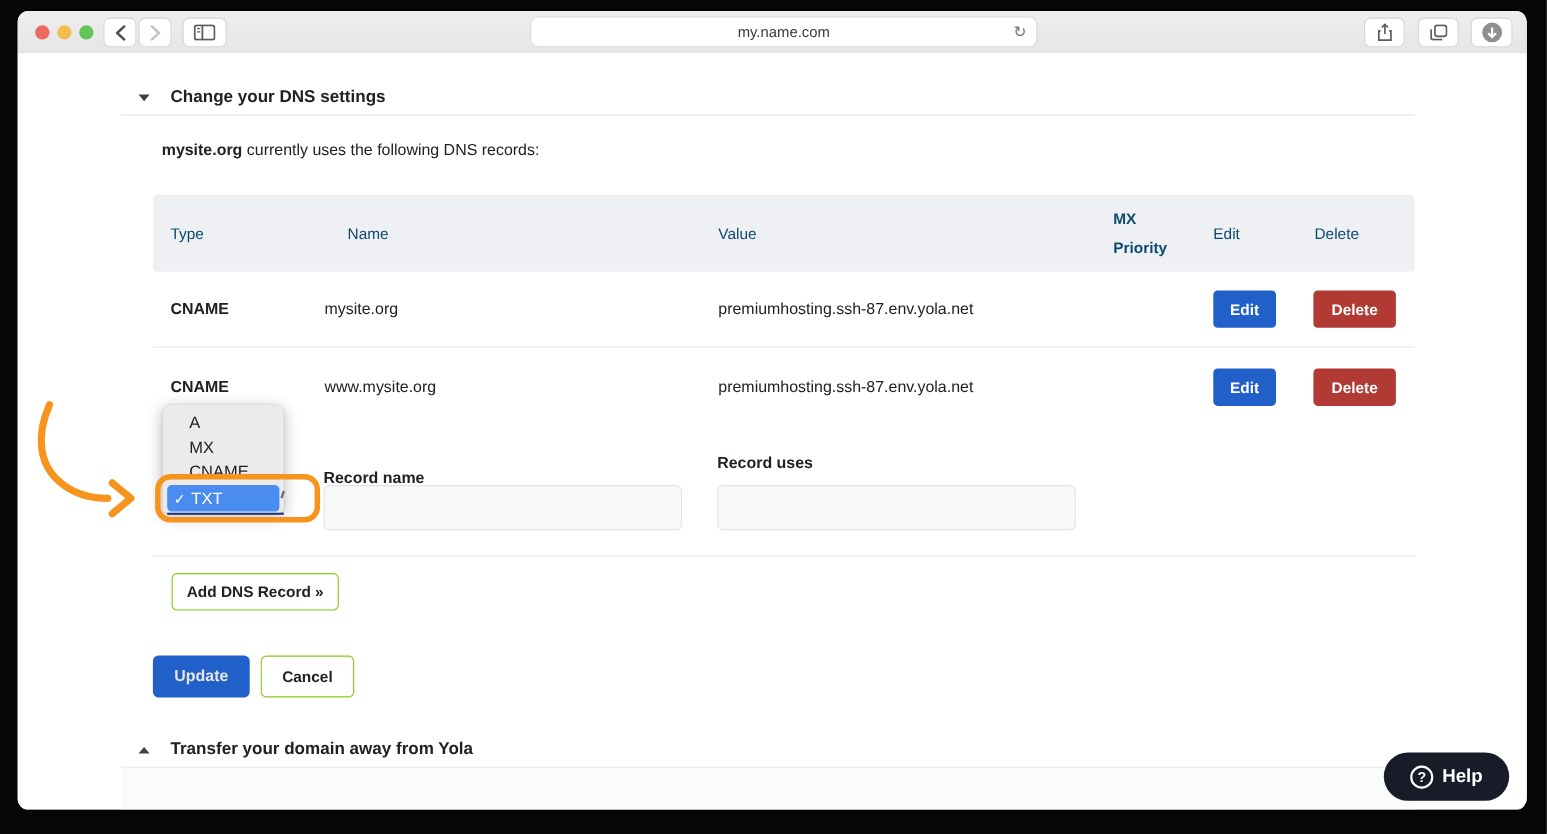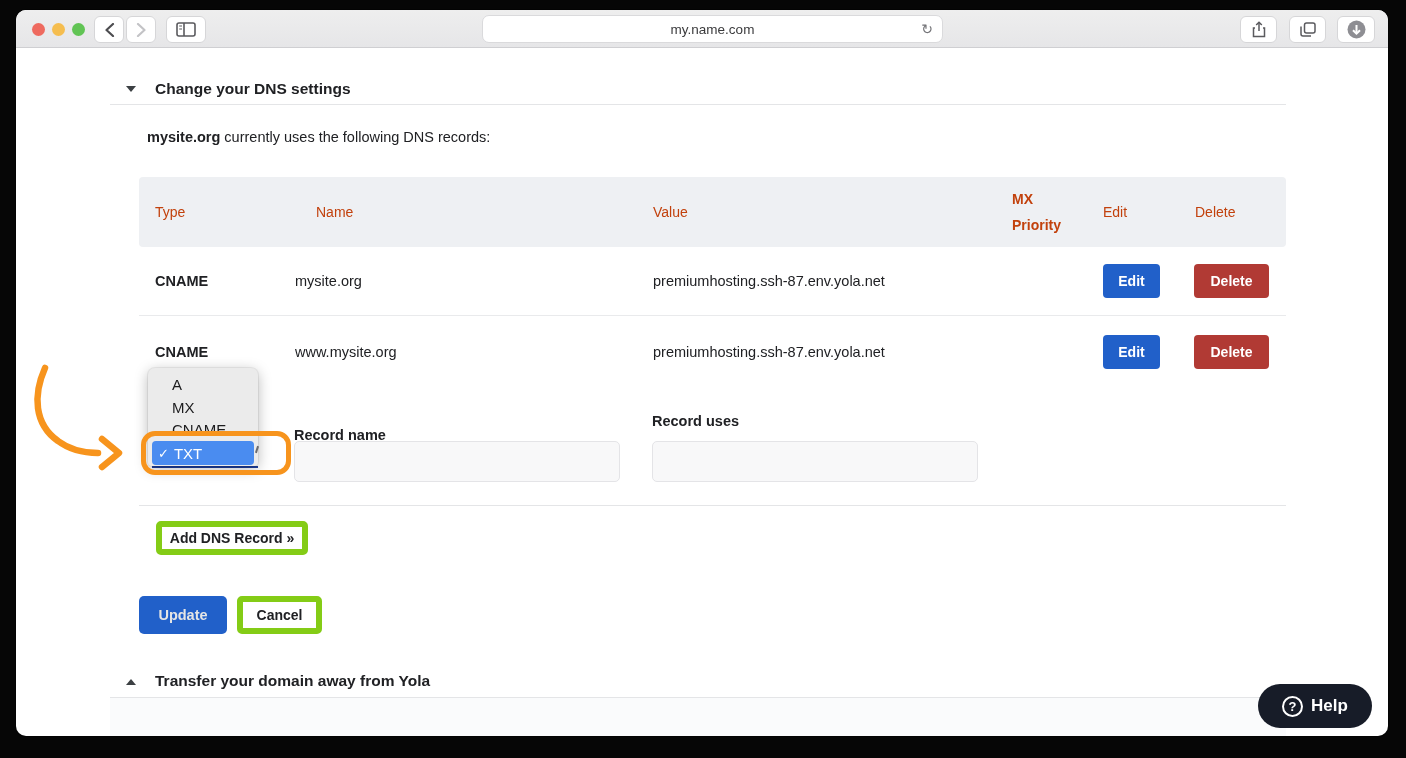--- a/index.html
+++ b/index.html
@@ -31,54 +31,54 @@
   .tbtn svg { display: block; }
   .urlbar {
     position: absolute; left: 466px; top: 5px; width: 461px; height: 28px;
     background: #ffffff; border: 1px solid #dadadc; border-radius: 7px;
     display: flex; align-items: center; justify-content: center;
     font-size: 13.5px; color: #3a3a3c;
   }
   .refresh { position: absolute; right: 9px; top: 5px; font-size: 14px; color: #737377; }
 
   
-  .content { position: absolute; left: 0; top: 38px; width: 100%; height: 688px; background: #ffffff; border-radius: 20px; }
+  .content { position: absolute; left: 0; top: 38px; width: 100%; height: 688px; background: #ffffff; }
   .abs { position: absolute; }
 
   .tri-down { width: 0; height: 0; border-left: 5px solid transparent; border-right: 5px solid transparent; border-top: 6px solid #3c4043; }
   .tri-up   { width: 0; height: 0; border-left: 5px solid transparent; border-right: 5px solid transparent; border-bottom: 6px solid #3c4043; }
 
   .section-title { font-size: 15.5px; font-weight: bold; color: #202124; }
   .divider { height: 1px; background: #e4e5e7; }
 
   .intro { font-size: 14.5px; color: #202124; }
   .intro b { font-weight: bold; }
 
   .thead {
     background: #eef0f3; border-radius: 4px;
-    font-size: 14px; color: #c2410c;
+    font-size: 14px; color: #0c4a6e;
   }
   .cell { position: absolute; top: 50%; transform: translateY(-50%); white-space: nowrap; }
   .mxcell { white-space: normal; line-height: 26px; width: 72px; }
   .trow { font-size: 14.5px; color: #202124; }
   .trow .type { font-weight: bold; }
 
   .btn { border: none; border-radius: 4px; font-family: "Liberation Sans", sans-serif; font-weight: bold; font-size: 14px; cursor: pointer; }
   .btn-edit   { background: #2160c9; color: #ffffff; width: 57px; height: 34px; }
   .btn-delete { background: #b13a34; color: #ffffff; width: 75px; height: 34px; }
 
   .field-label { font-size: 14.5px; font-weight: bold; color: #202124; }
   .field-input {
     position: absolute; width: 326px; height: 41px;
     background: #f8f8f9; border: 1px solid #e4e4e7; border-radius: 5px;
     font-family: "Liberation Sans", sans-serif; font-size: 14px; padding: 0 10px; color: #202124;
   }
 
   .btn-outline {
-    background: #ffffff; border: 6px solid #84cc16; border-radius: 5px;
+    background: #ffffff; border: 1px solid #84cc16; border-radius: 5px;
     color: #202124; font-weight: bold; font-size: 14px; font-family: "Liberation Sans", sans-serif; cursor: pointer;
   }
   .btn-update { background: #2160c9; border: none; border-radius: 5px; color: #e5e5e5; font-weight: bold; font-size: 14.5px; font-family: "Liberation Sans", sans-serif; cursor: pointer; }
 
   
   .dropdown {
     position: absolute; left: 132px; top: 320px; width: 110px; height: 98px;
     background: #ebebeb; border-radius: 7px 7px 4px 4px;
     box-shadow: 0 3px 14px rgba(0,0,0,.28), 0 0 0 1px rgba(0,0,0,.06);
     z-index: 5;

